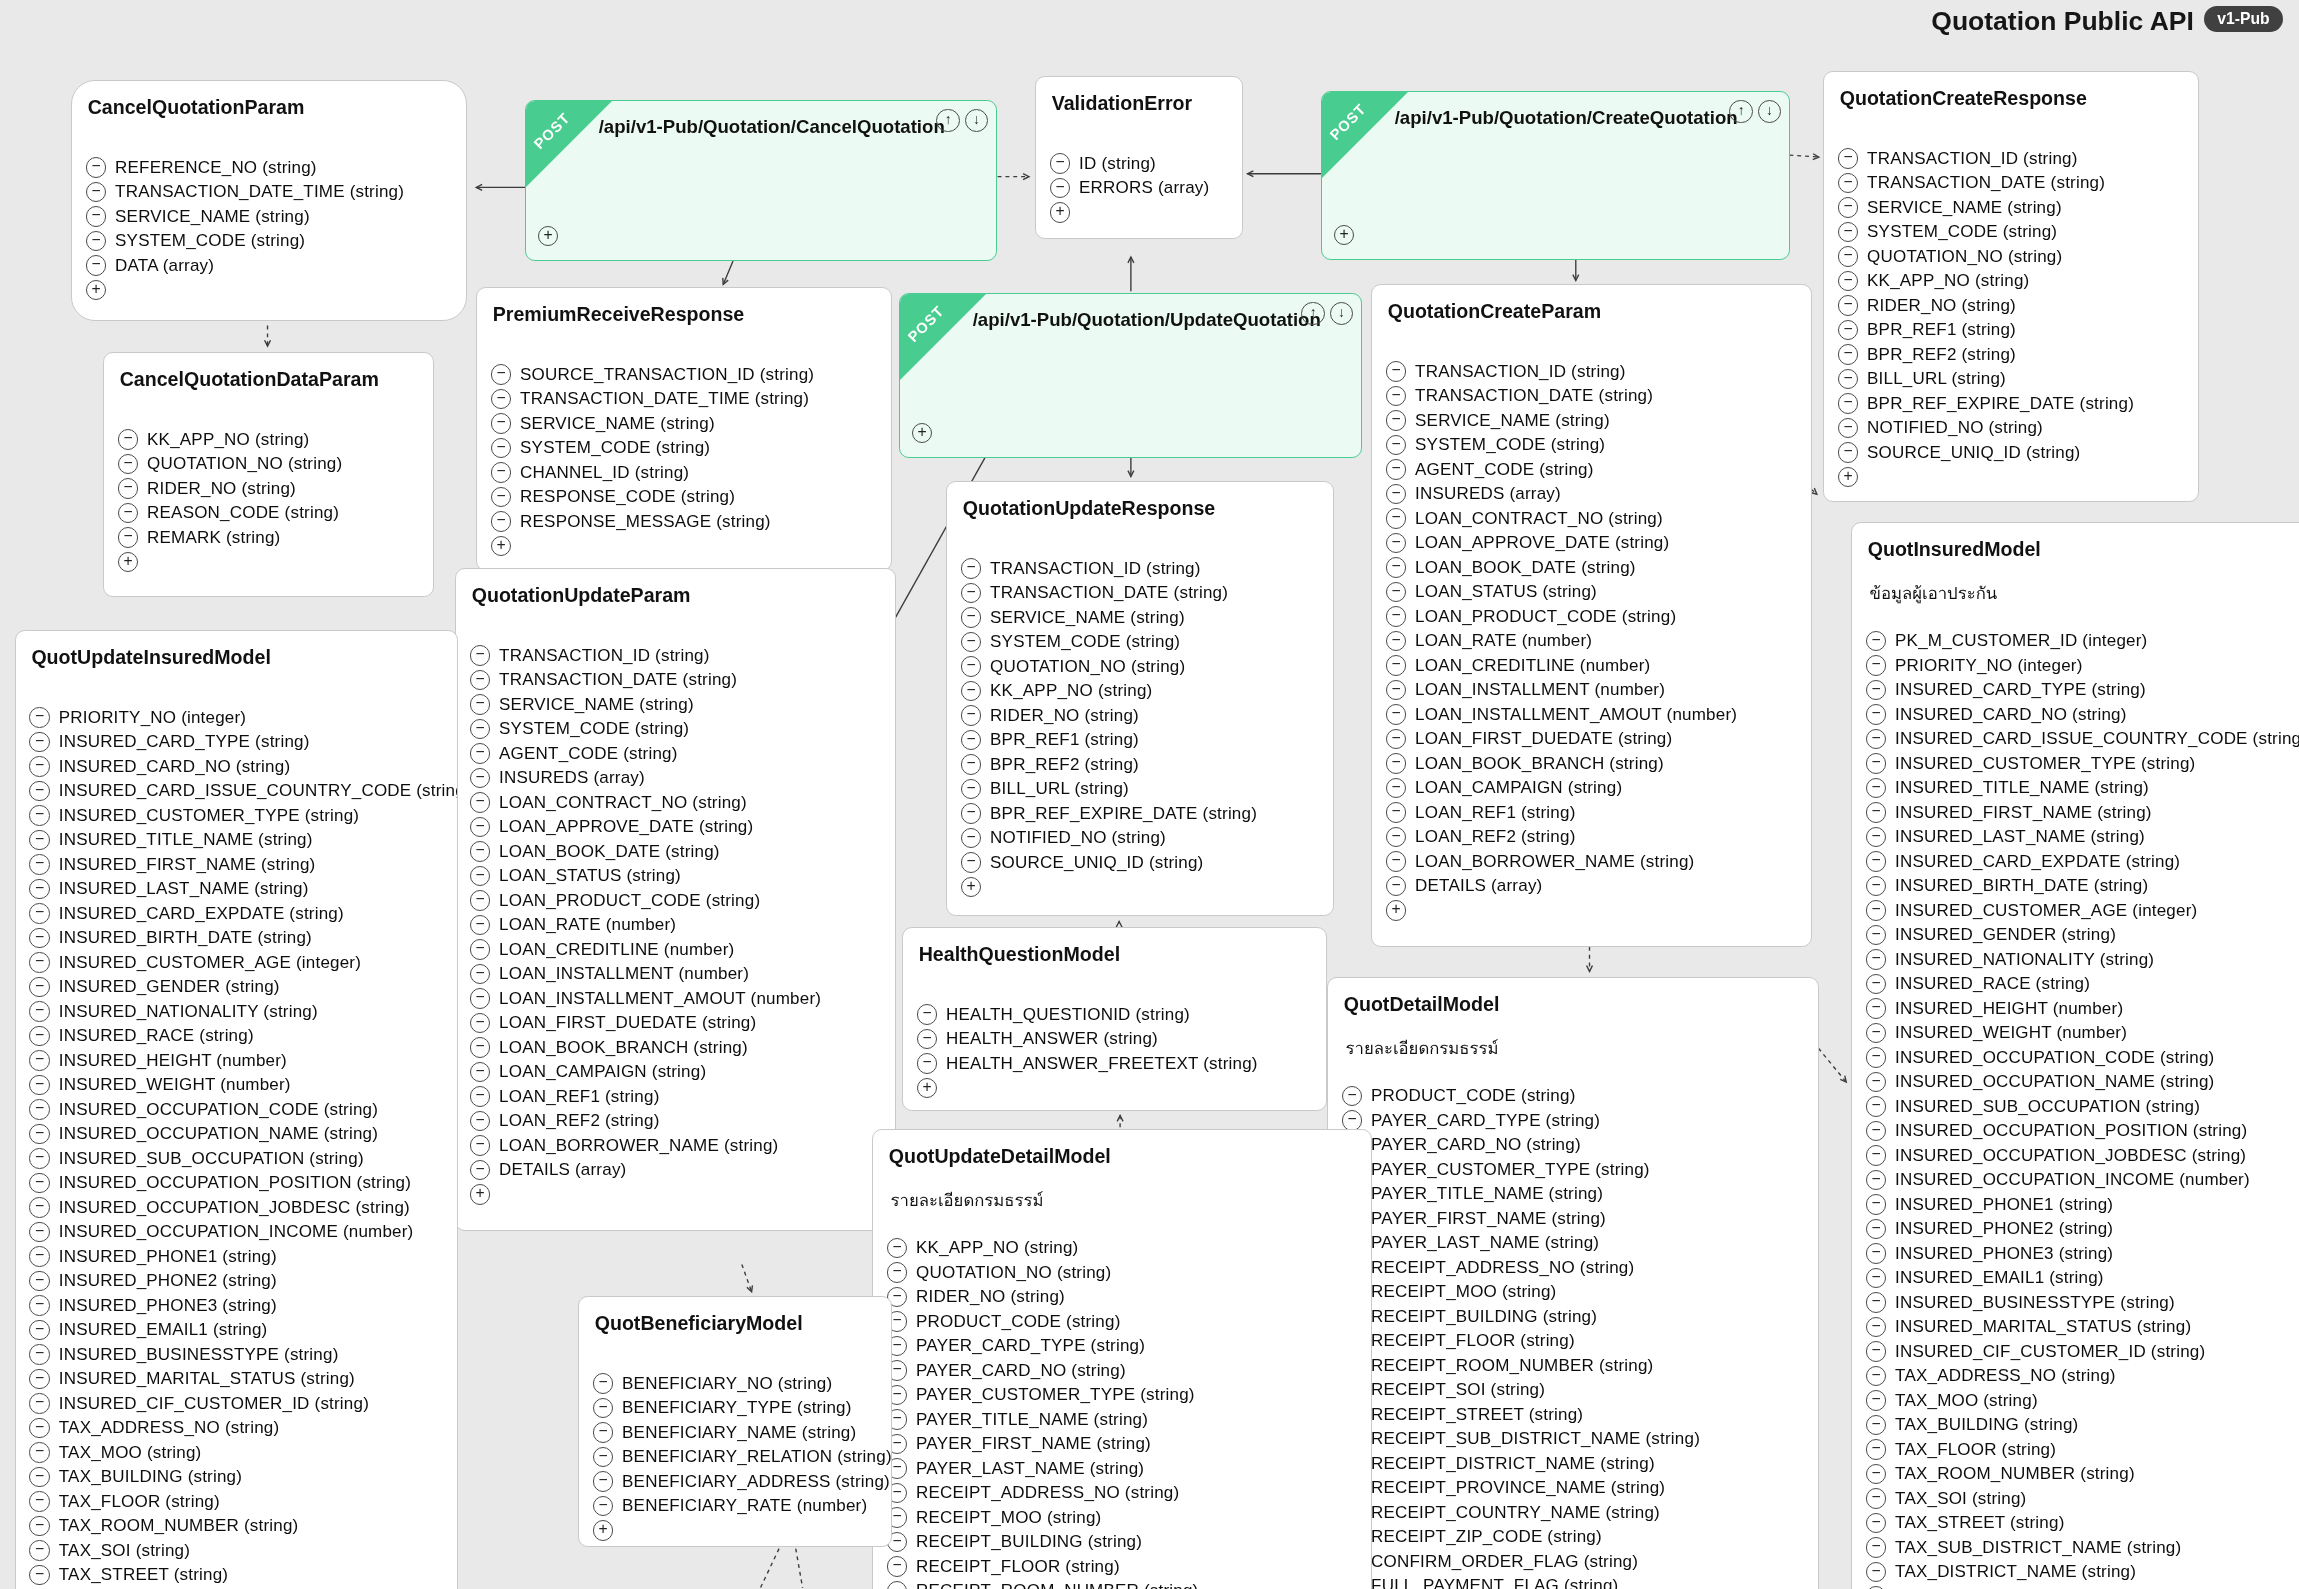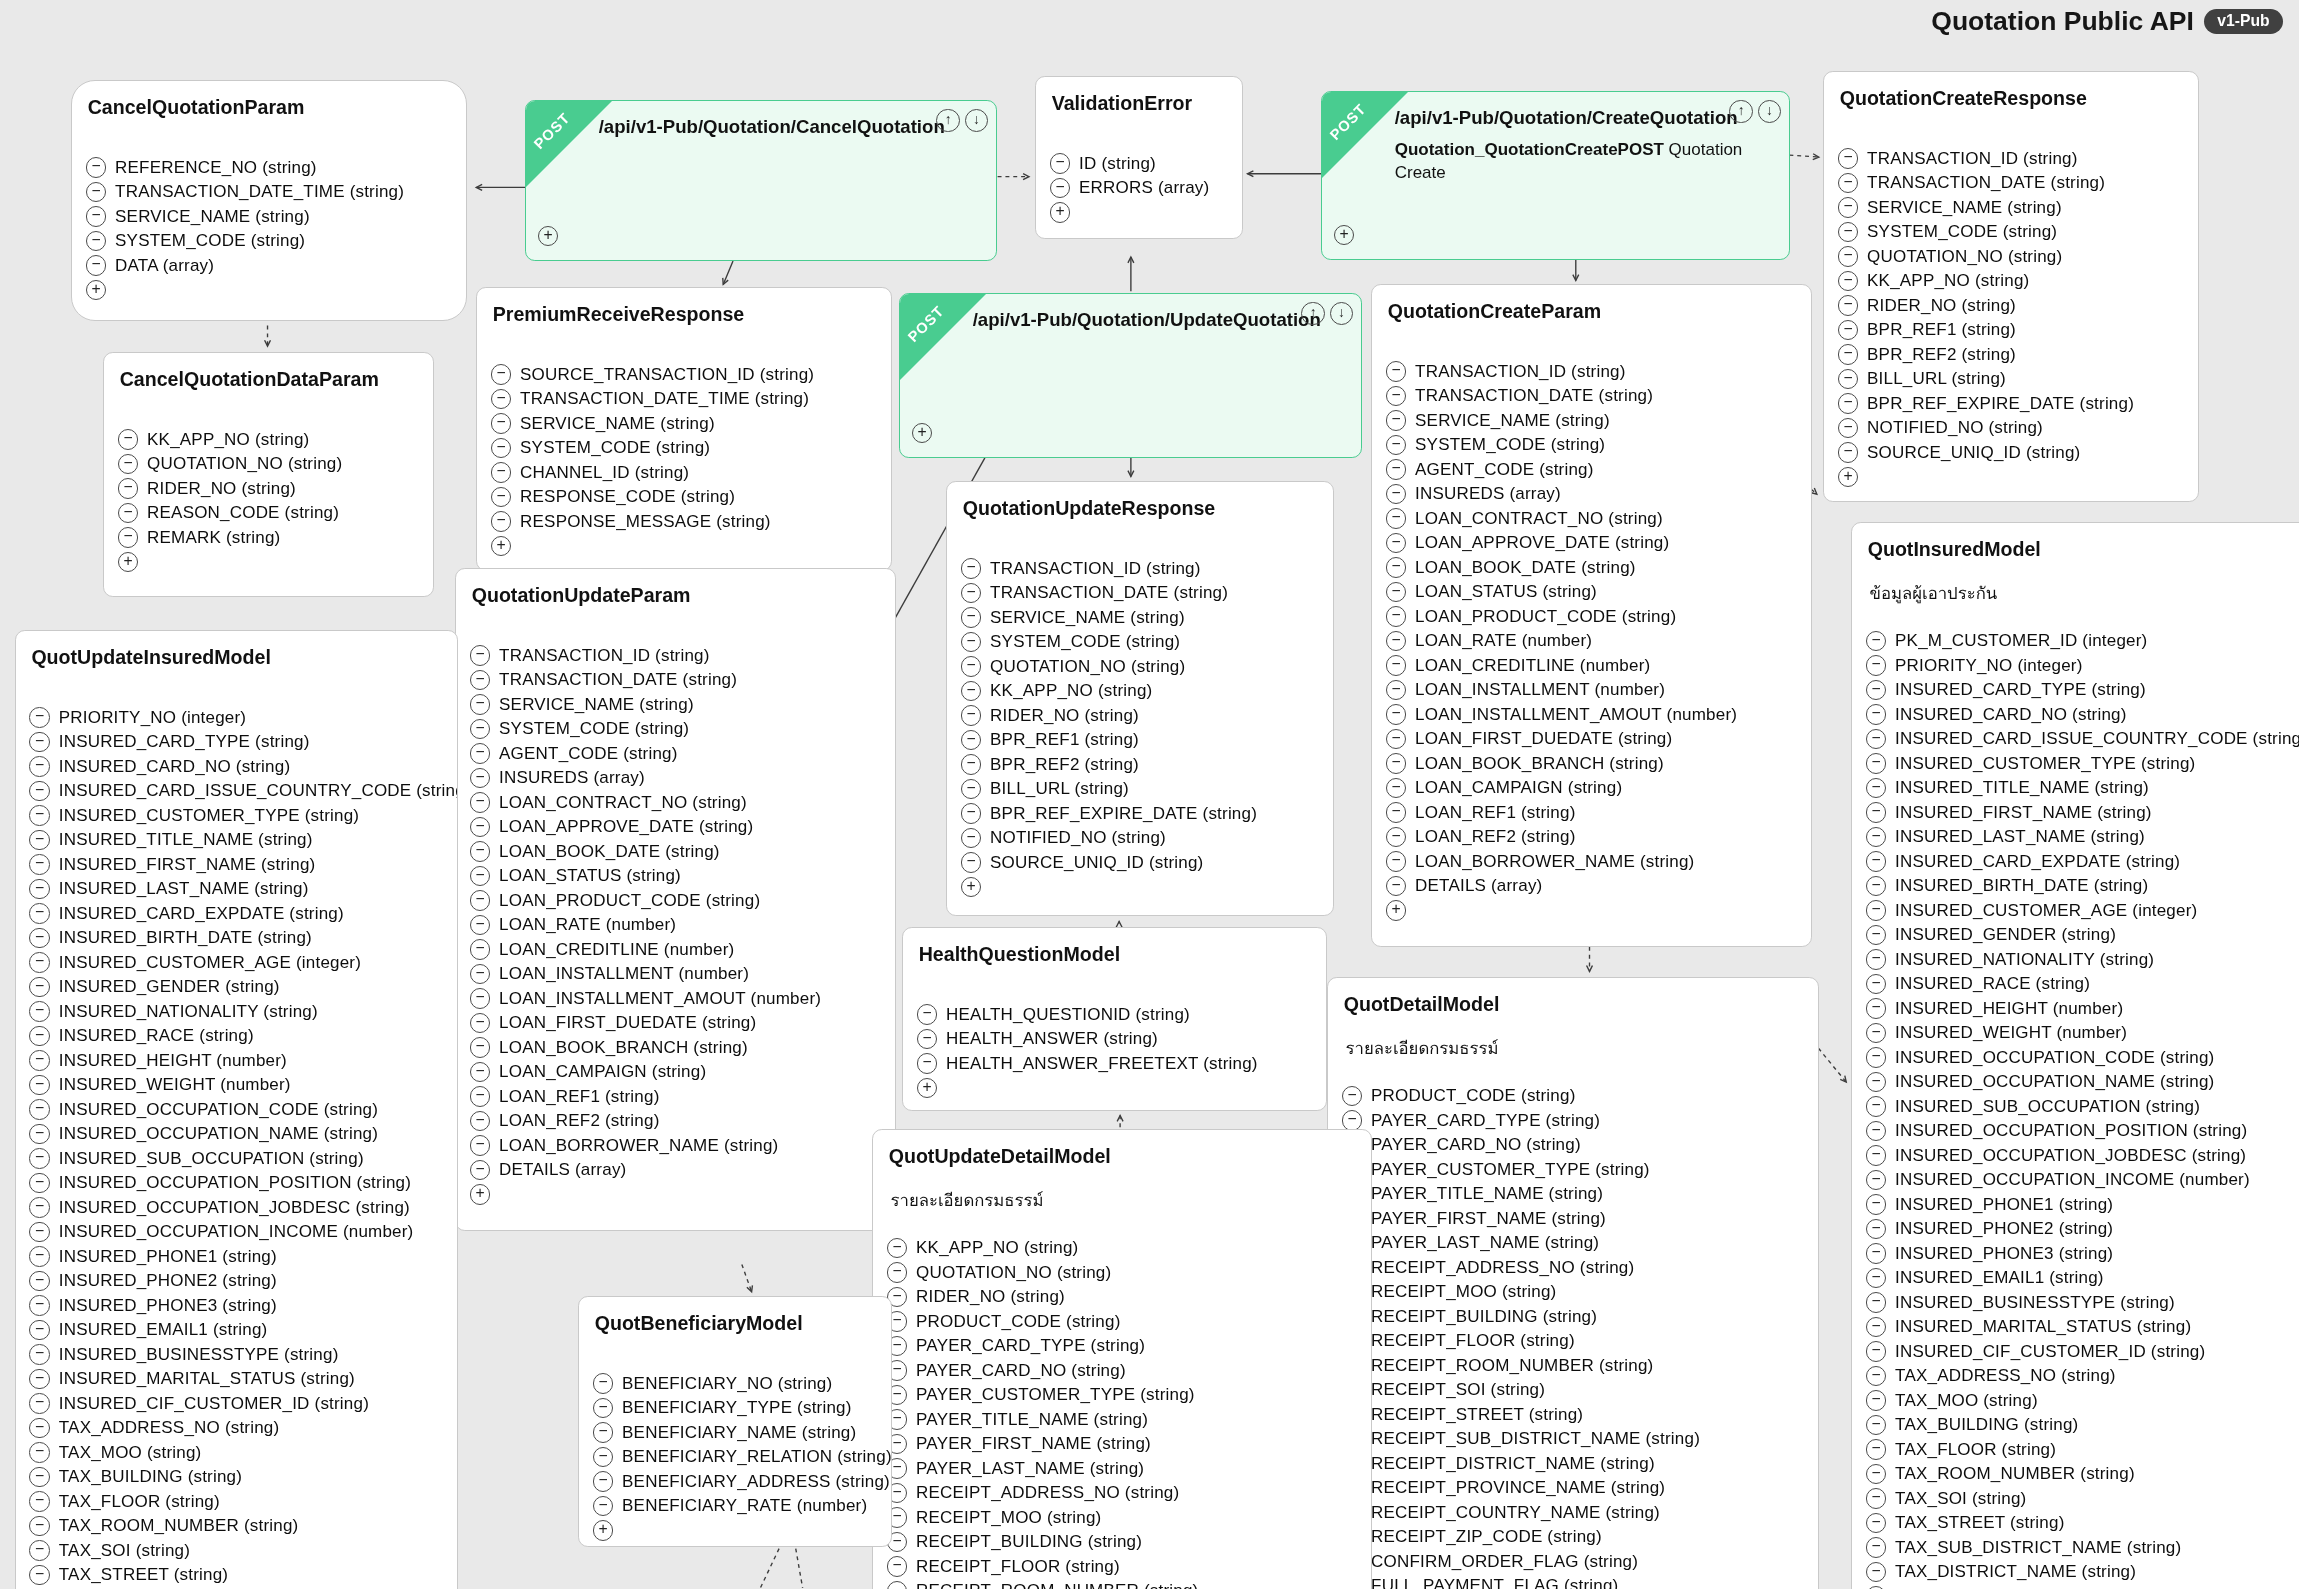--- a/index.html
+++ b/index.html
@@ -8,21 +8,21 @@
     position: relative;
     background: #e9e9e9;
     font-family: "Liberation Sans", sans-serif;
     color: #111;
   }
   #canvas { position: absolute; inset: 0; }
   #wires { position: absolute; left: 0; top: 0; z-index: 1; pointer-events: none; }
 
   .api-header {
     position: absolute; top: 5.9px; right: 15.7px; z-index: 50;
-    display: flex; align-items: center; gap: 9.8px;
+    display: flex; align-items: flex-start; gap: 9.8px;
   }
   .api-title { font-size: 26.5px; font-weight: bold; color: #161616; }
   .version-badge {
     background: #404040; color: #fff; font-weight: bold; font-size: 15.7px;
     padding: 3.9px 13.7px; border-radius: 15.7px;
   }
 
   .box {
     position: absolute;
     background: #ffffff;
@@ -157,21 +157,20 @@
       </div>
     </div>
     <div class="box op" style="left: 1321px; top: 91px; width: 469px; height: 169px; z-index: 5;">
       <div class="ribbon-tri"></div>
       <span class="ribbon-label">POST</span>
       <div class="op-nav">
         <span class="nav-circle">↑</span>
         <span class="nav-circle">↓</span>
       </div>
       <div class="op-path">/api/v1-Pub/Quotation/CreateQuotation</div>
-      <div class="op-desc"><b>Quotation_QuotationCreatePOST</b> Quotation Create</div>
       <span class="circle-icon op-plus">+</span>
     </div>
     <div class="box model" style="left: 1823px; top: 71px; width: 376px; height: 431px; z-index: 6;">
       <div class="box-title">QuotationCreateResponse</div>
       <div class="field-row">
         <span class="circle-icon">−</span>
         <span class="field-text">TRANSACTION_ID (string)</span>
       </div>
       <div class="field-row">
         <span class="circle-icon">−</span>

